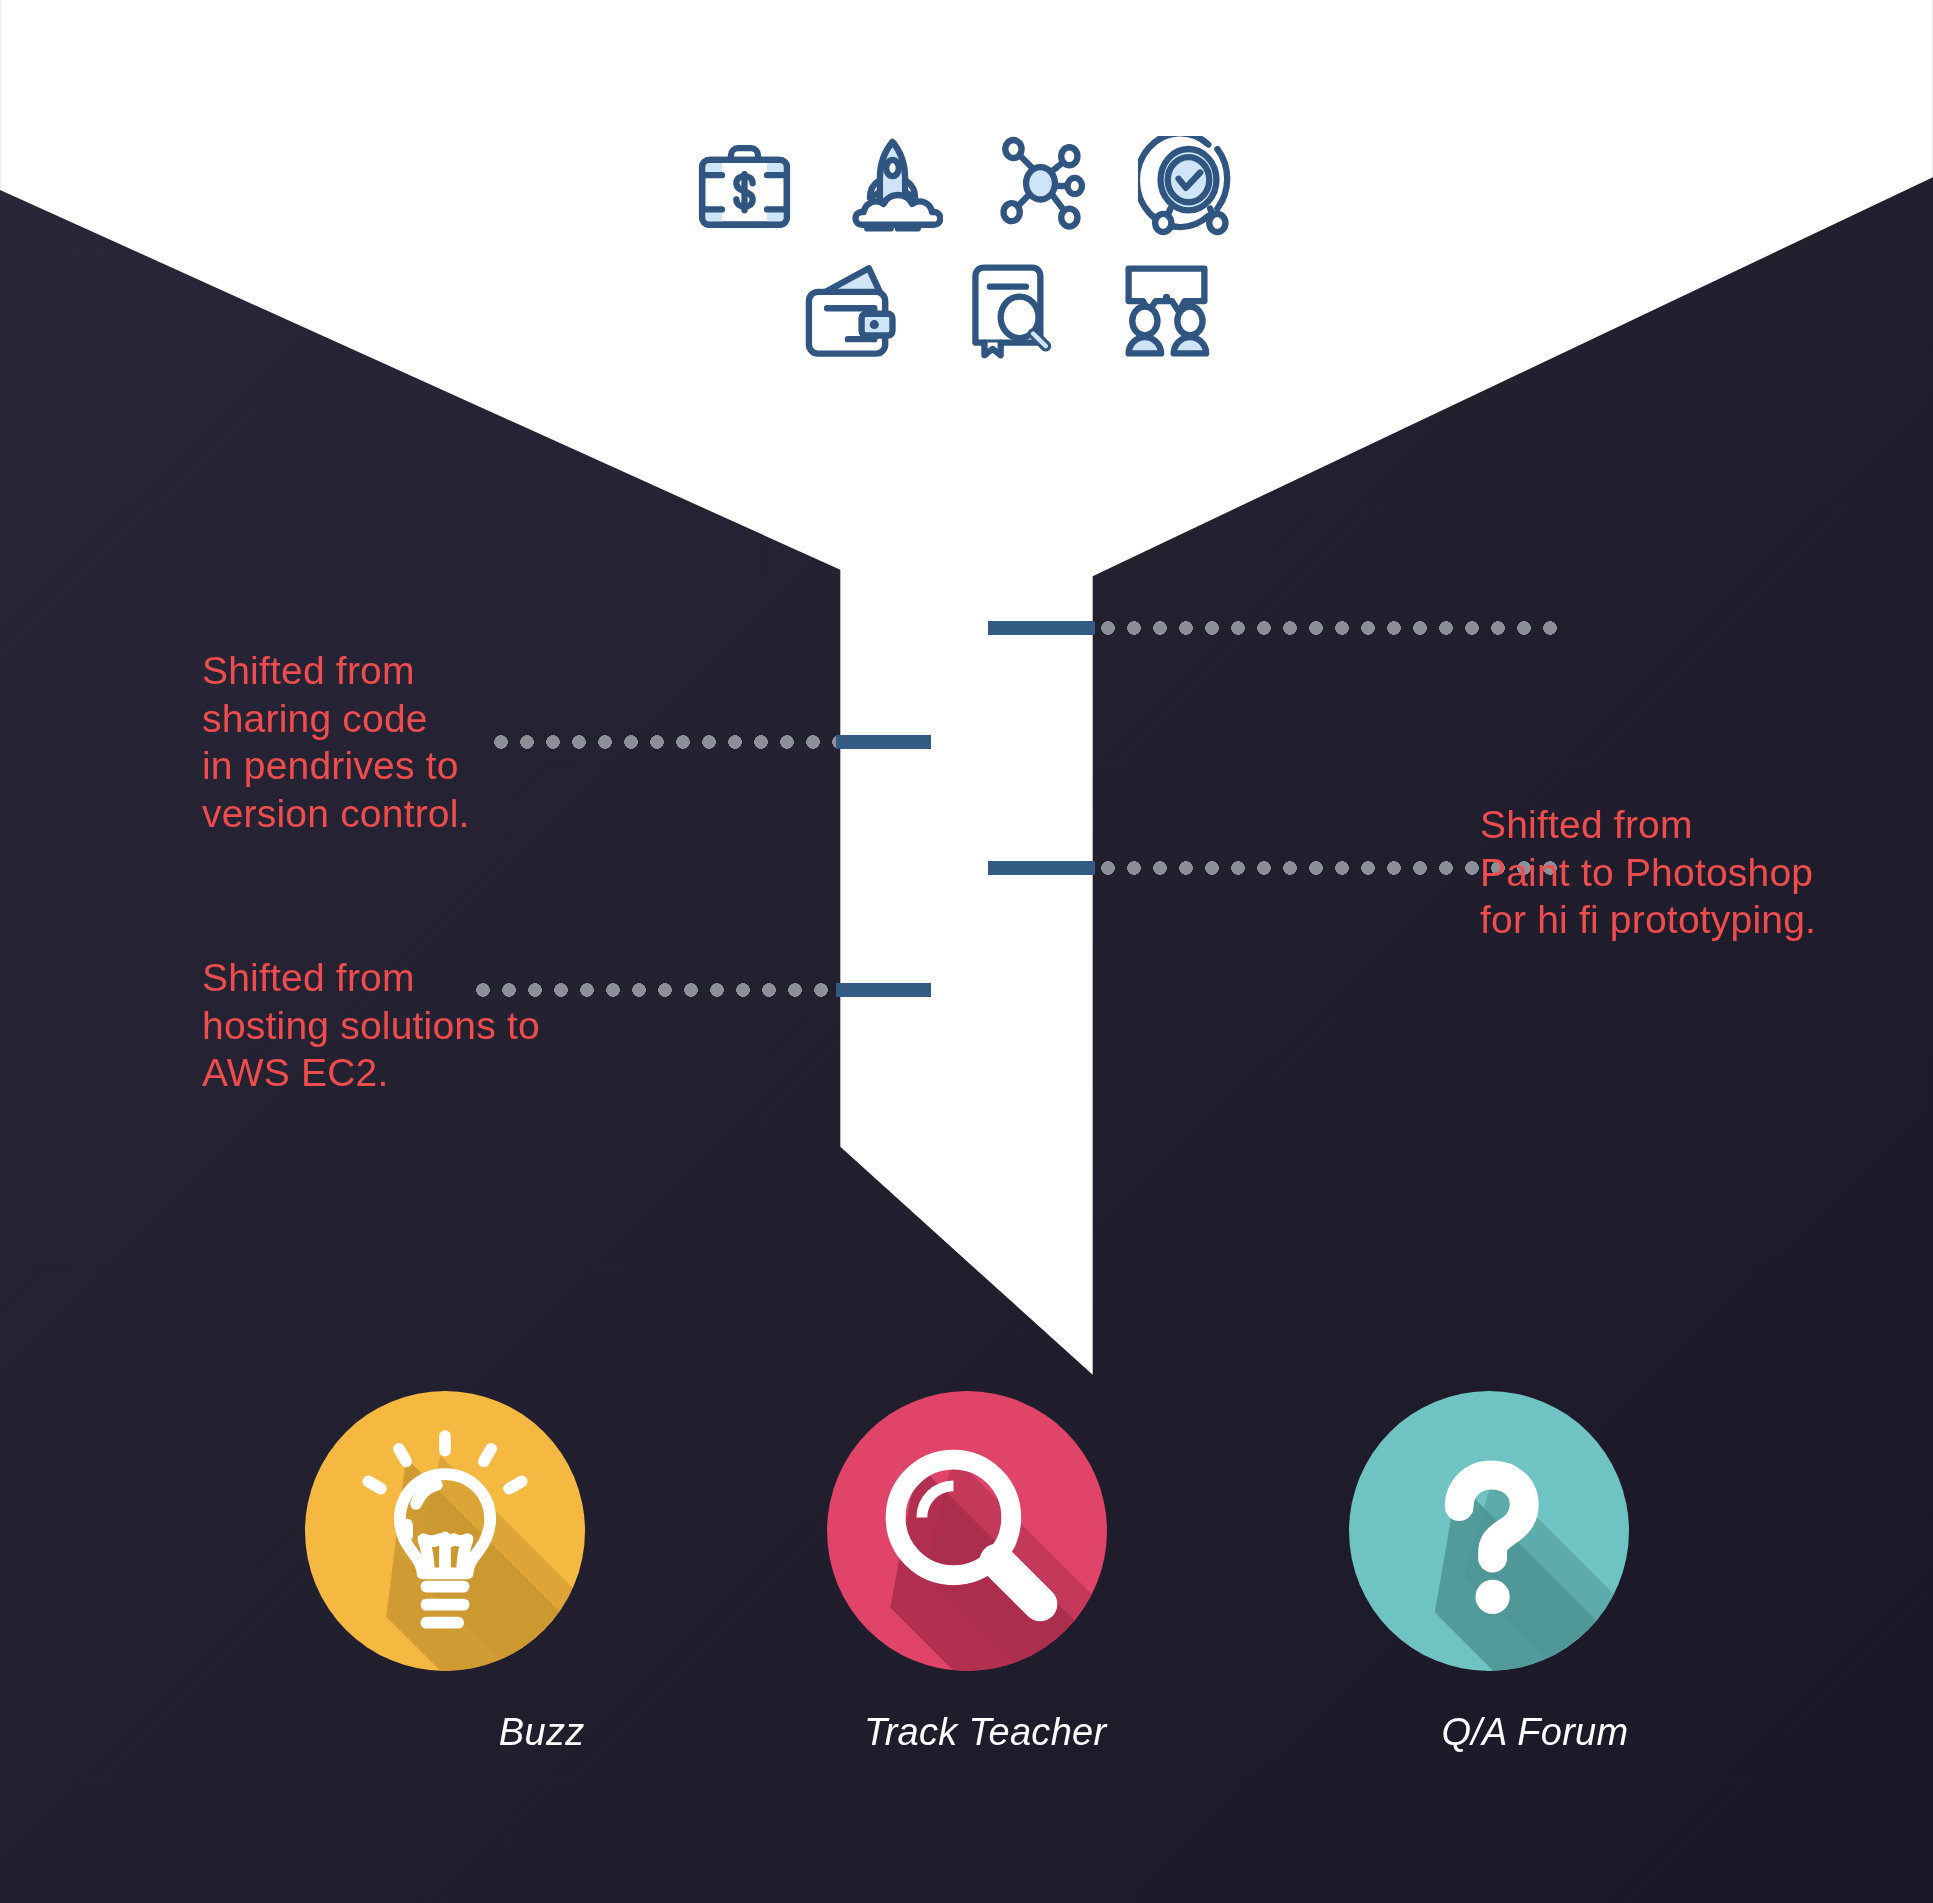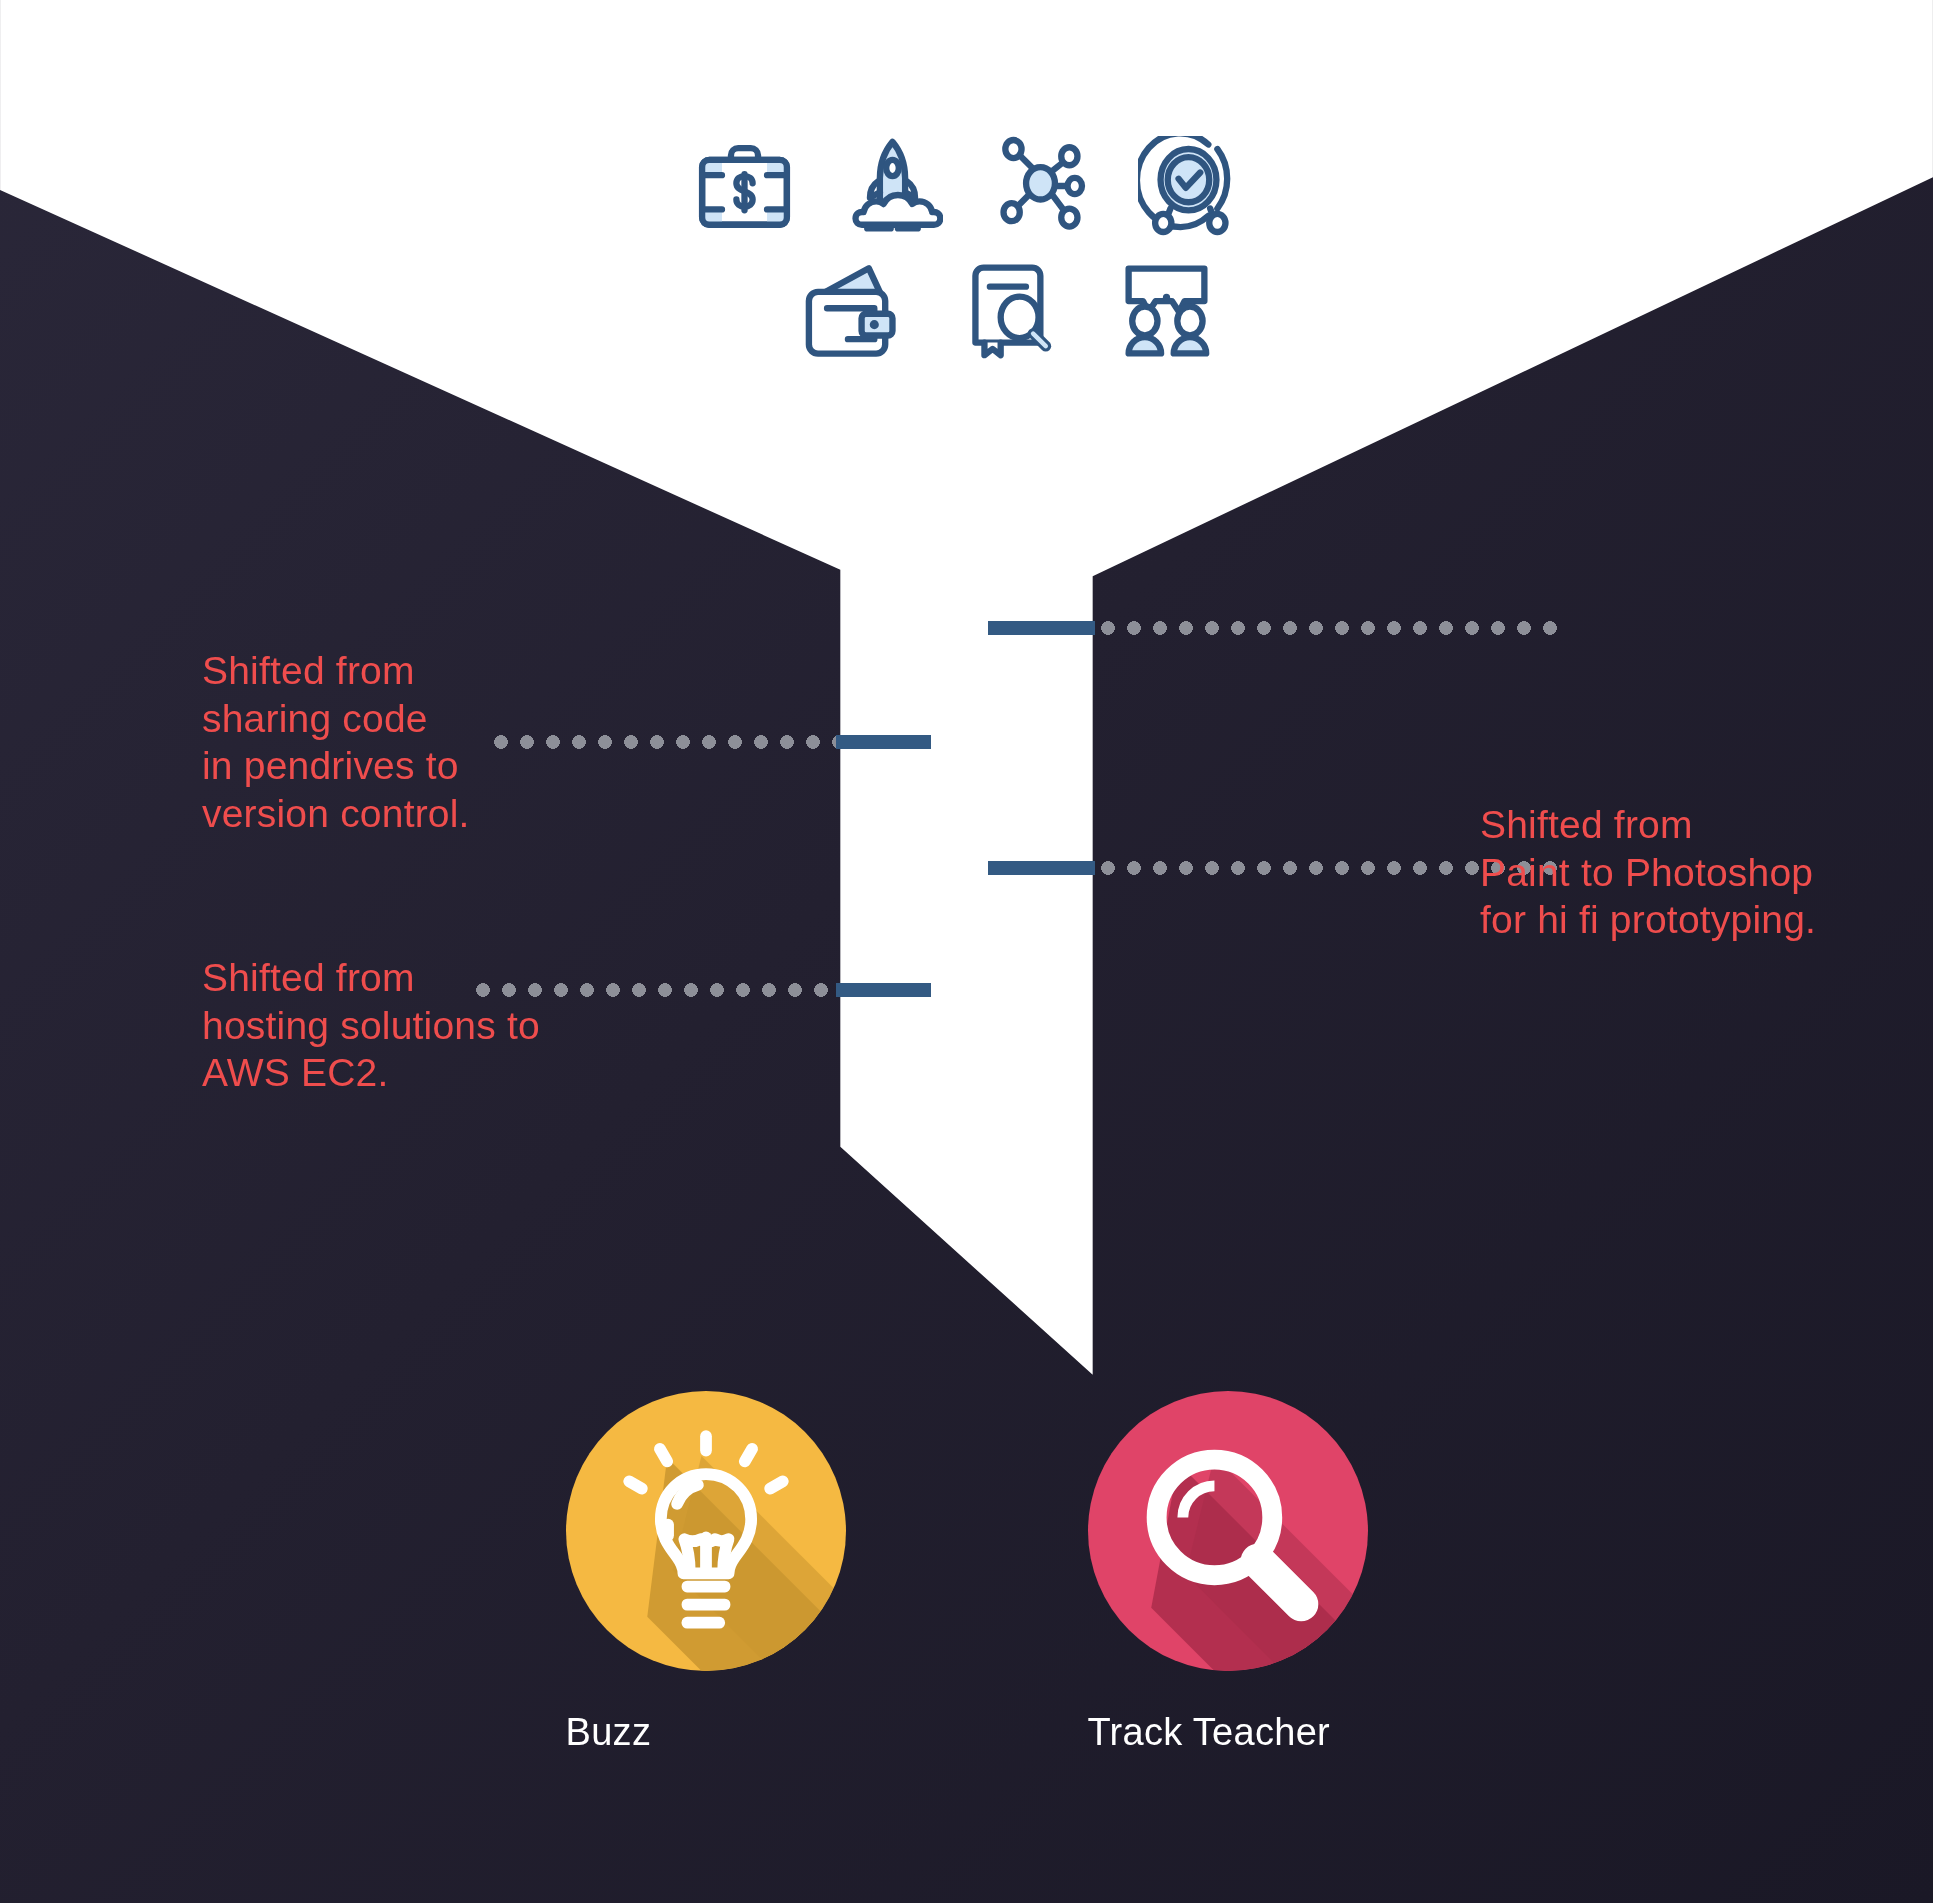--- a/index.html
+++ b/index.html
@@ -85,21 +85,21 @@
   
   .features {
     position: absolute;
     left: 0;
     top: 1391px;
     width: 1933px;
     display: flex;
     justify-content: center;
     gap: 242px;
   }
-  .feature { width: 280px; text-align: left; }
+  .feature { width: 280px; text-align: right; font-style: italic; }
   .circle {
     width: 280px;
     height: 280px;
     border-radius: 50%;
     position: relative;
     overflow: hidden;
   }
   .circle svg { position: absolute; left: 0; top: 0; }
   .feature-label {
     margin-top: 40px;
@@ -302,17 +302,35 @@
             <path d="M140 72 L310 242 L310 310 L215 310 L108 203 Z" fill="#a82b49" opacity="0.5"></path>
             <circle cx="140" cy="140" r="64" fill="none" stroke="#ffffff" stroke-width="22"></circle>
             <path d="M105 140a35 35 0 0 1 35-35" fill="none" stroke="#ffffff" stroke-width="12"></path>
             <path d="M188 188l48 48" stroke="#ffffff" stroke-width="38" stroke-linecap="round"></path>
           </g>
         </svg>
       </div>
       <div class="feature-label">Track Teacher</div>
     </div>
 
+    <div class="feature">
+      <div class="circle" style="background:#6fc3c3;">
+        <svg width="280" height="280" viewBox="0 0 310 310">
+          <defs>
+            <clipPath id="clipQA">
+                <circle cx="155" cy="155" r="155"></circle>
+              </clipPath>
+          </defs>
+          <g clip-path="url(#clipQA)">
+            <path d="M120 100 L310 290 L310 310 L160 310 L95 245 Z" fill="#4d9494" opacity="0.85"></path>
+            <path d="M160 92 L310 242 L310 310 L232 310 L128 206 Z" fill="#4d9494" opacity="0.5"></path>
+            <path d="M122 128c0-20 15-35 36-35s36 14 36 33c0 17-11 25-22 32-9 6-13 11-13 21v6" fill="none" stroke="#ffffff" stroke-width="32" stroke-linecap="round" stroke-linejoin="round"></path>
+            <circle cx="159" cy="228" r="19" fill="#ffffff"></circle>
+          </g>
+        </svg>
+      </div>
+      <div class="feature-label">Q/A Forum</div>
+    </div>
 
   </div>
 
 </div>
 
 
 </body></html>

